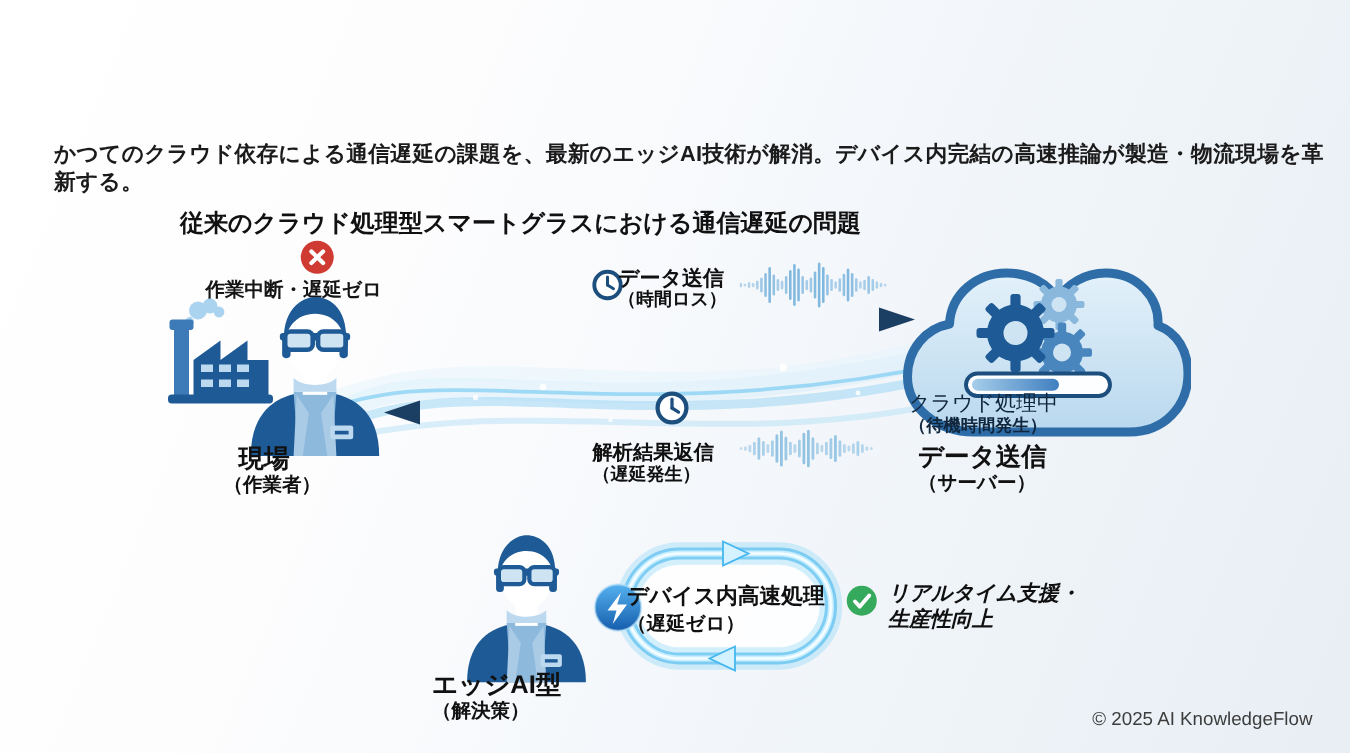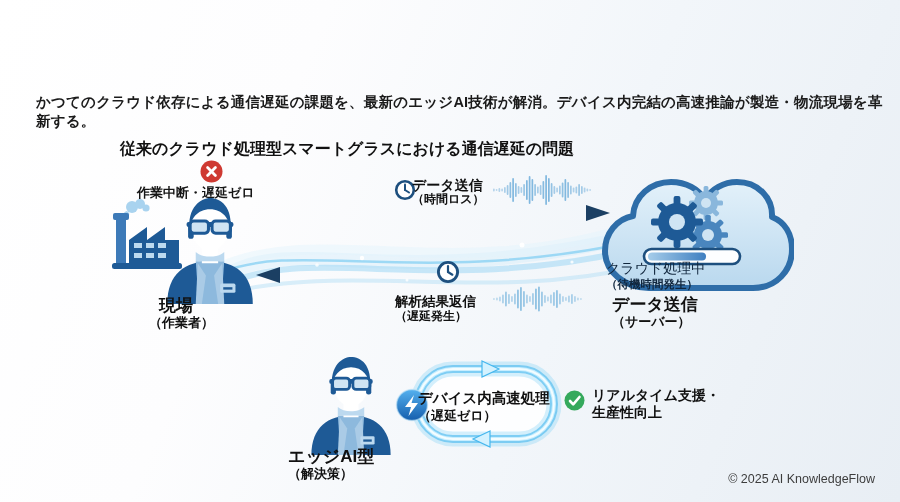--- a/index.html
+++ b/index.html
@@ -13,21 +13,21 @@
   .t-title{font-size:25px;font-weight:800;line-height:1.3;color:#0e0e0e;letter-spacing:.5px;}
   .t-sub{font-size:14.5px;font-weight:600;color:#1b1b1b;letter-spacing:.2px;}
   .t-section{font-size:16px;font-weight:800;color:#111;}
   .t-warn{font-size:13px;font-weight:800;color:#151515;}
   .t-node{font-size:17px;font-weight:800;color:#111;line-height:1.1;}
   .t-node-sub{font-size:13px;font-weight:700;color:#111;line-height:1.1;}
   .t-flow{font-size:14px;font-weight:800;color:#101010;line-height:1.15;}
   .t-flow-sub{font-size:12px;font-weight:700;color:#101010;line-height:1.15;}
   .t-cloudstat{font-size:14px;font-weight:400;color:#10263d;line-height:1.1;}
   .t-cloudstat-sub{font-size:11.5px;font-weight:700;color:#10263d;line-height:1.1;}
-  .t-benefit{font-size:14px;font-weight:800;color:#101010;line-height:1.18;}
+  .t-benefit{font-size:14px;font-weight:800;color:#101010;line-height:1.18;font-style:italic;}
   .t-copy{font-size:12.5px;font-weight:500;color:#3d3d3d;}
   svg{display:block;}
 </style>
 </head>
 <body>
 
 <div class="stage">
 
   <div class="abs t-sub" style="left:36px;top:93px;width:850px;">かつてのクラウド依存による通信遅延の課題を、最新のエッジAI技術が解消。デバイス内完結の高速推論が製造・物流現場を革新する。</div>
 

